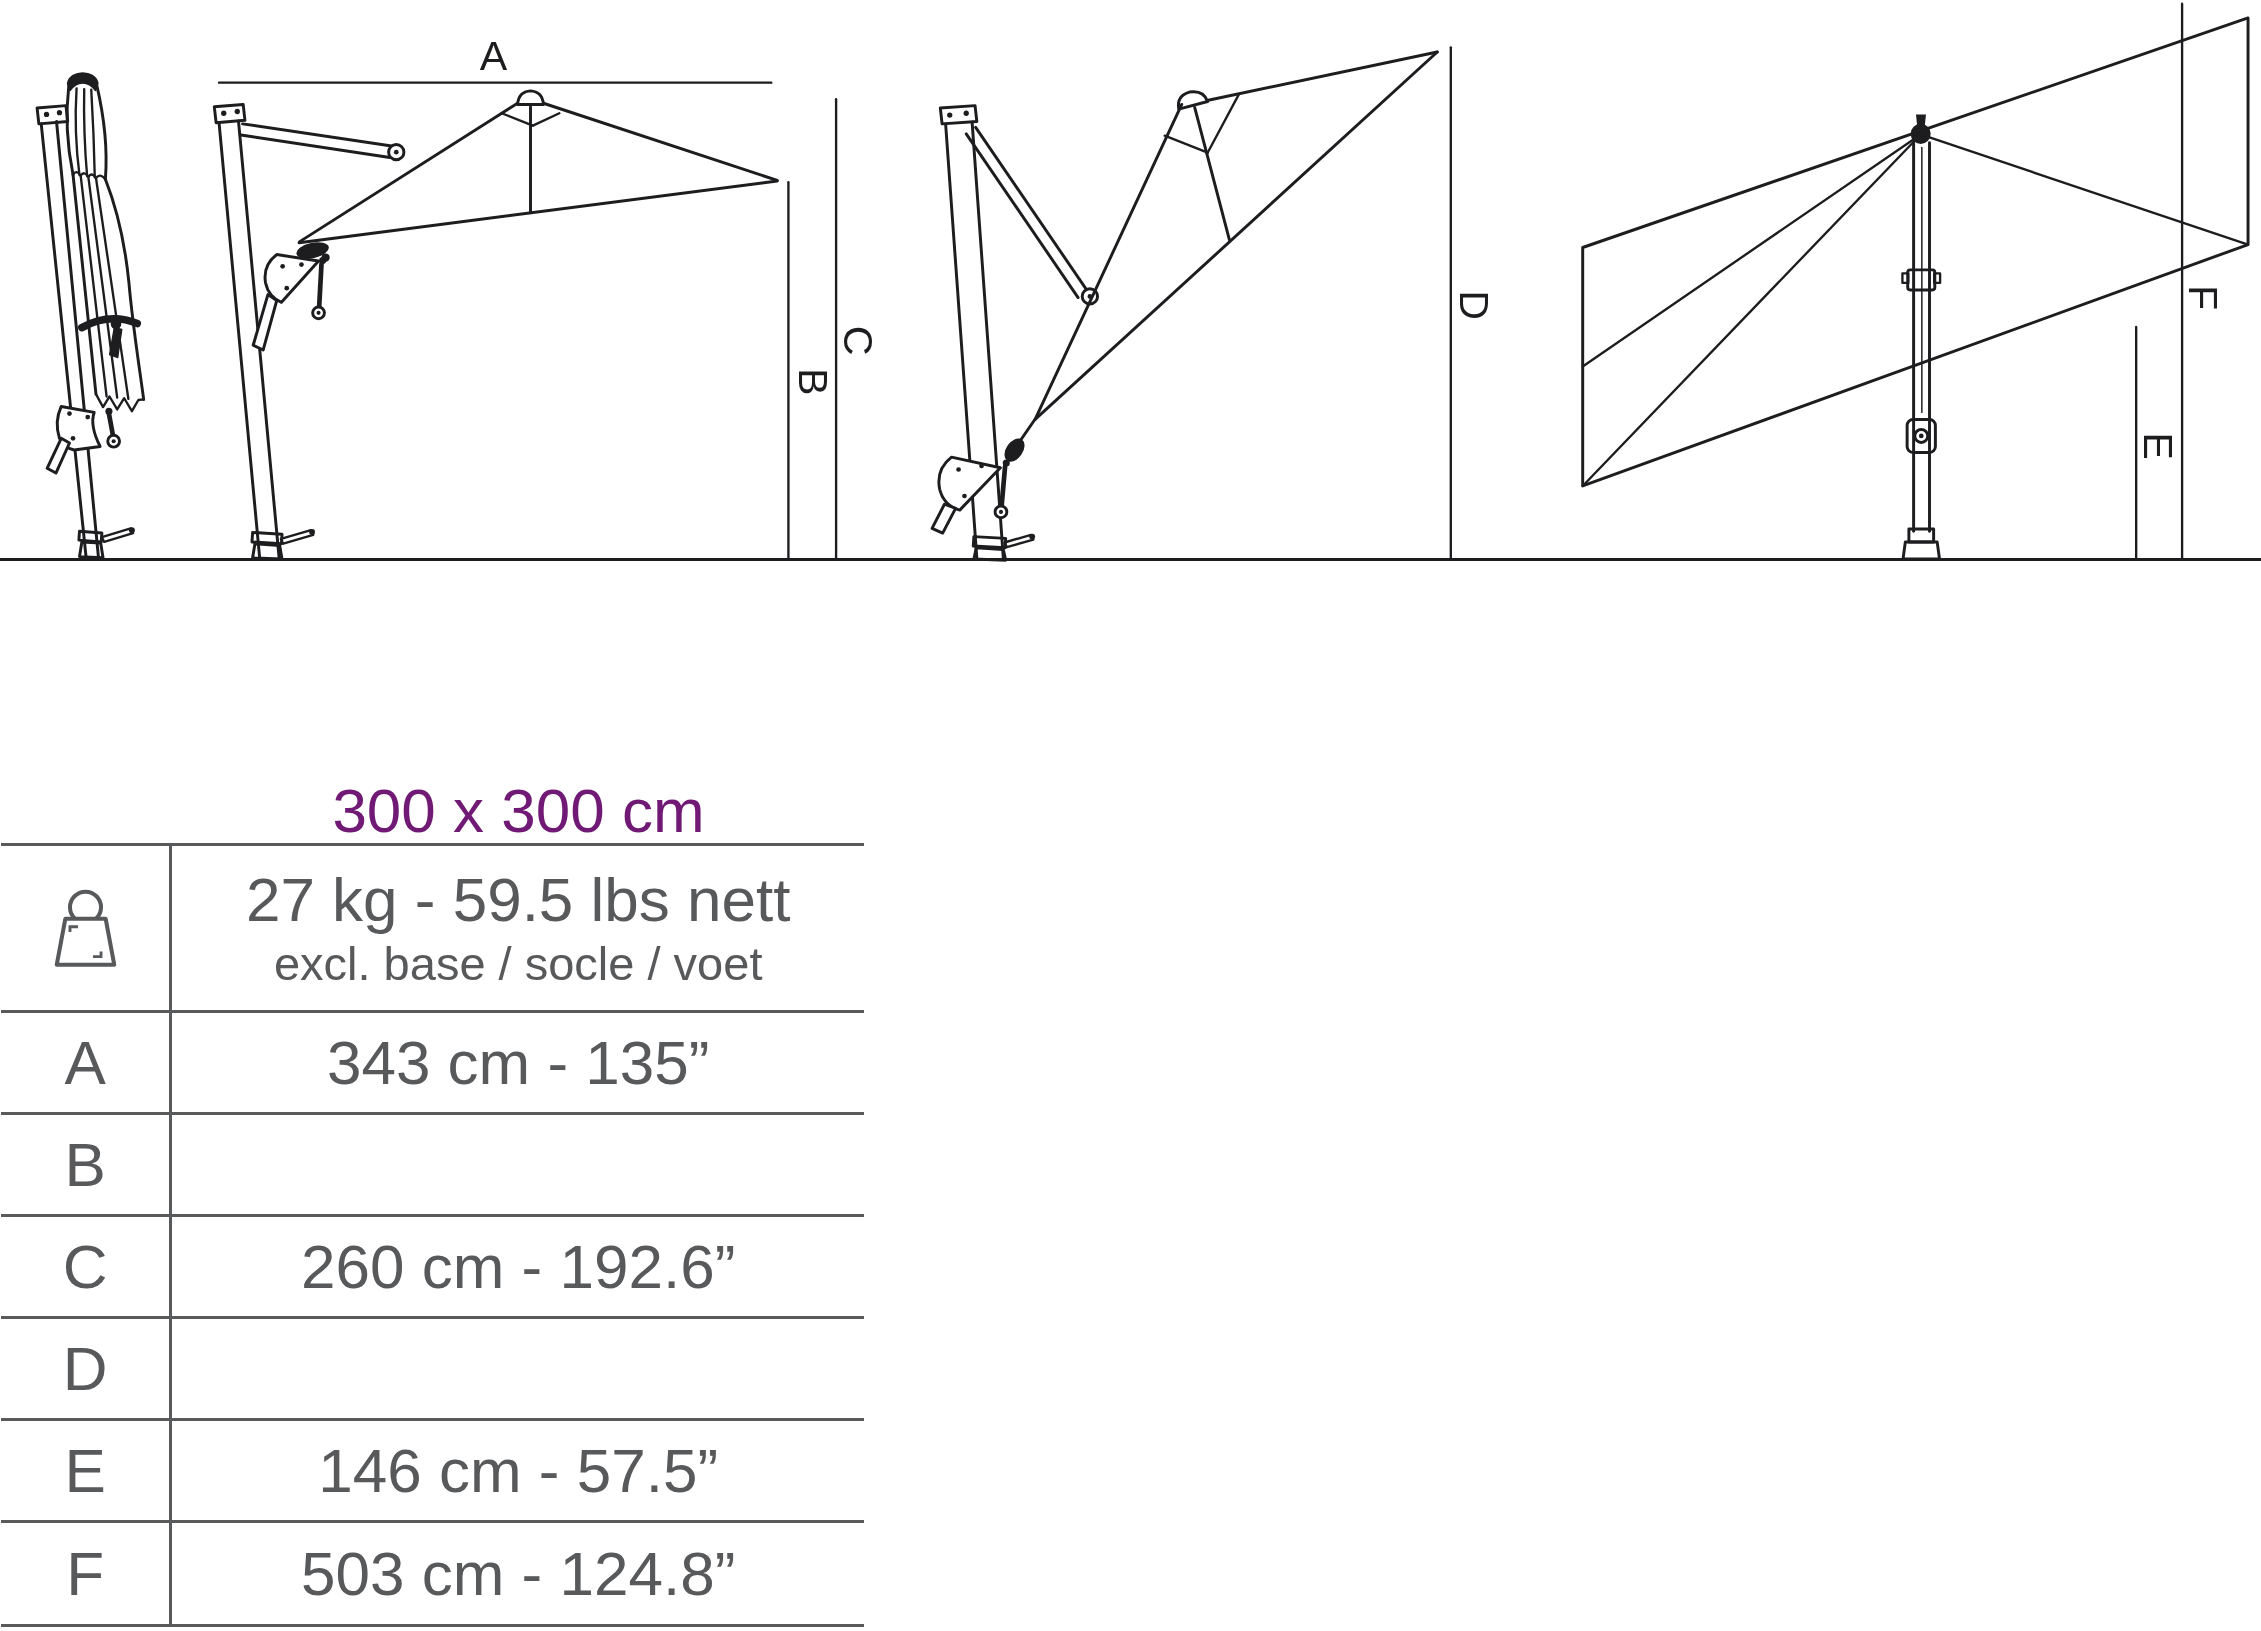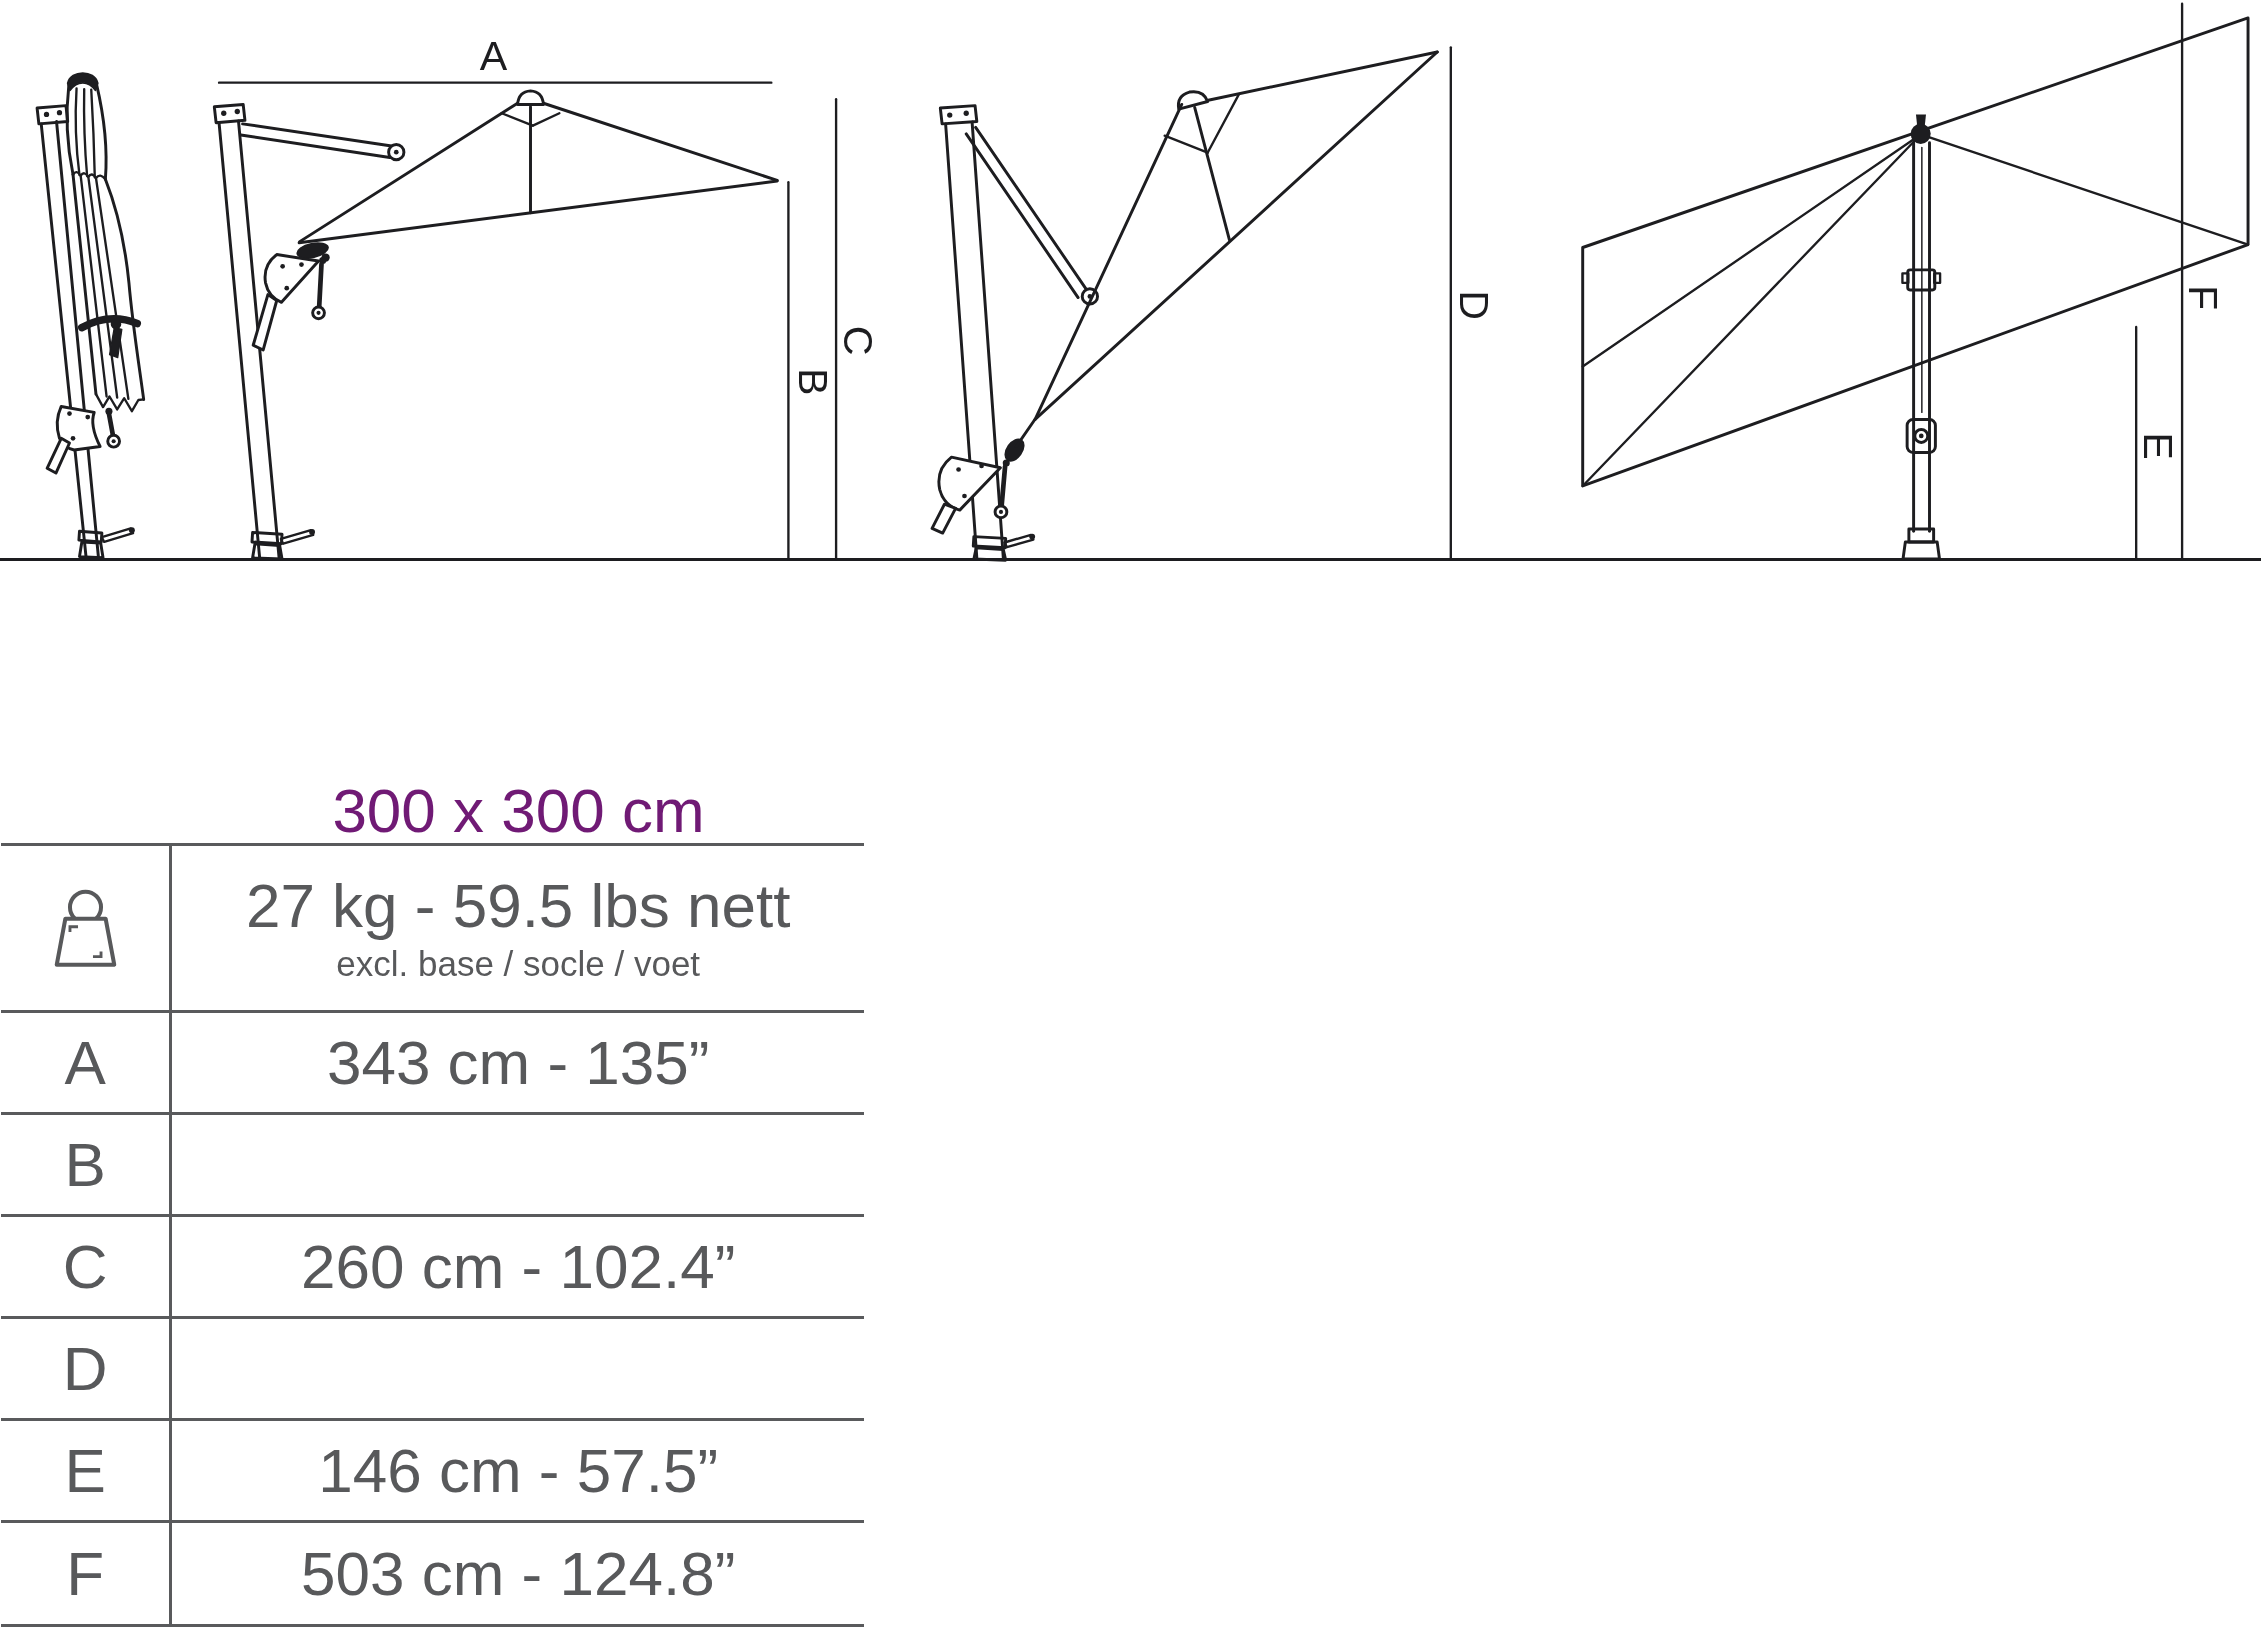--- a/index.html
+++ b/index.html
@@ -18,21 +18,21 @@
       display:flex;align-items:center;justify-content:center;font-size:62px;}
   .tcell-val{flex:1;display:flex;align-items:center;justify-content:center;
       font-size:62px;text-align:center;}
   .row-weight{height:167px;}
   .row-dim{height:102px;}
   .row-dim:first-of-type{height:105px;}
   .row-last{height:104px;}
   .weight-stack{flex:1;display:flex;flex-direction:column;align-items:center;
       justify-content:center;gap:8.2px;}
   .weight-main{font-size:62px;line-height:1;}
-  .weight-sub{font-size:35px;line-height:1;}
+  .weight-sub{font-size:47px;line-height:1;}
 </style>
 </head>
 <body>
 
 <div id="page">
 
   <svg id="diagram-svg" width="2261" height="1632" viewBox="0 0 3840 2771" fill="none" stroke-linecap="round" stroke-linejoin="round">
 
     <line x1="0" y1="950" x2="3840" y2="950" stroke="#1d1d20" stroke-width="5"></line>
 
@@ -230,21 +230,21 @@
 
     <div class="trow row-dim">
       <div class="tcell-key">A</div>
       <div class="tcell-val">343 cm - 135”</div>
     </div>
     <div class="trow row-dim">
       <div class="tcell-key">B</div>
     </div>
     <div class="trow row-dim">
       <div class="tcell-key">C</div>
-      <div class="tcell-val">260 cm - 102.4”</div>
+      <div class="tcell-val">260 cm - 192.6”</div>
     </div>
     <div class="trow row-dim">
       <div class="tcell-key">D</div>
     </div>
     <div class="trow row-dim">
       <div class="tcell-key">E</div>
       <div class="tcell-val">146 cm - 57.5”</div>
     </div>
     <div class="trow row-dim row-last">
       <div class="tcell-key">F</div>

